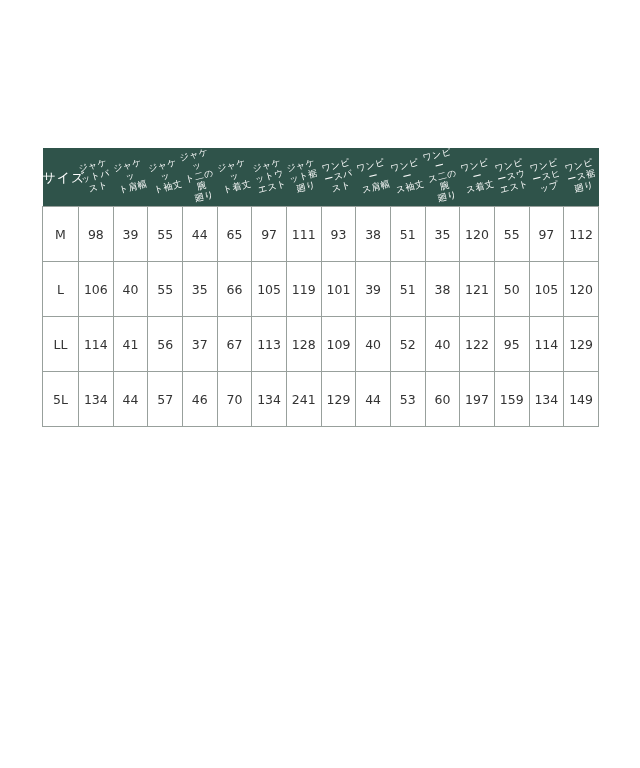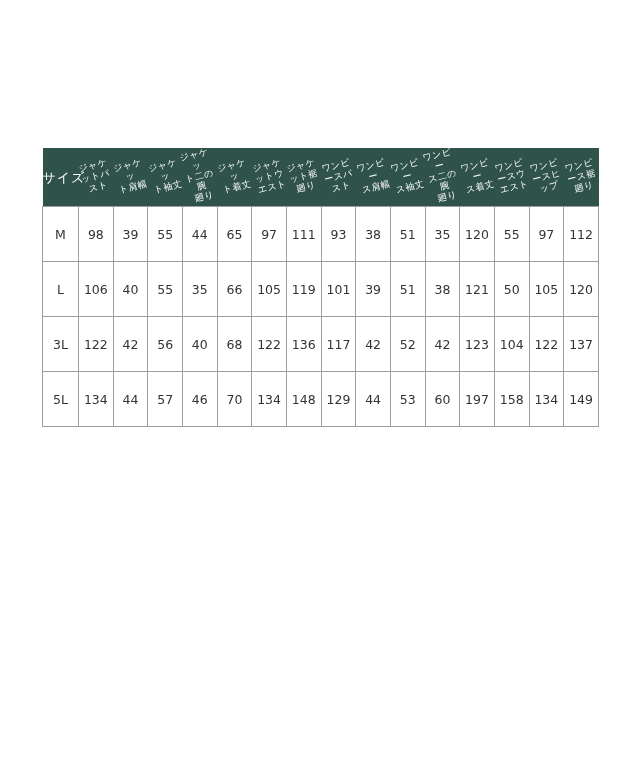--- a/index.html
+++ b/index.html
@@ -165,51 +165,51 @@
             <td>101</td>
             <td>39</td>
             <td>51</td>
             <td>38</td>
             <td>121</td>
             <td>50</td>
             <td>105</td>
             <td>120</td>
           </tr>
           <tr>
-            <td>3L</td>
+            <td>LL</td>
+            <td>114</td>
+            <td>41</td>
+            <td>56</td>
+            <td>37</td>
+            <td>67</td>
+            <td>113</td>
+            <td>128</td>
+            <td>109</td>
+            <td>40</td>
+            <td>52</td>
+            <td>40</td>
             <td>122</td>
-            <td>42</td>
-            <td>56</td>
-            <td>40</td>
-            <td>68</td>
-            <td>122</td>
-            <td>136</td>
-            <td>117</td>
-            <td>42</td>
-            <td>52</td>
-            <td>42</td>
-            <td>123</td>
-            <td>104</td>
-            <td>122</td>
-            <td>137</td>
+            <td>95</td>
+            <td>114</td>
+            <td>129</td>
           </tr>
           <tr>
             <td>5L</td>
             <td>134</td>
             <td>44</td>
             <td>57</td>
             <td>46</td>
             <td>70</td>
             <td>134</td>
-            <td>148</td>
+            <td>241</td>
             <td>129</td>
             <td>44</td>
             <td>53</td>
             <td>60</td>
             <td>197</td>
-            <td>158</td>
+            <td>159</td>
             <td>134</td>
             <td>149</td>
           </tr>
         </tbody>
     </table>
   </div>
 </div>
 
 </body></html>

